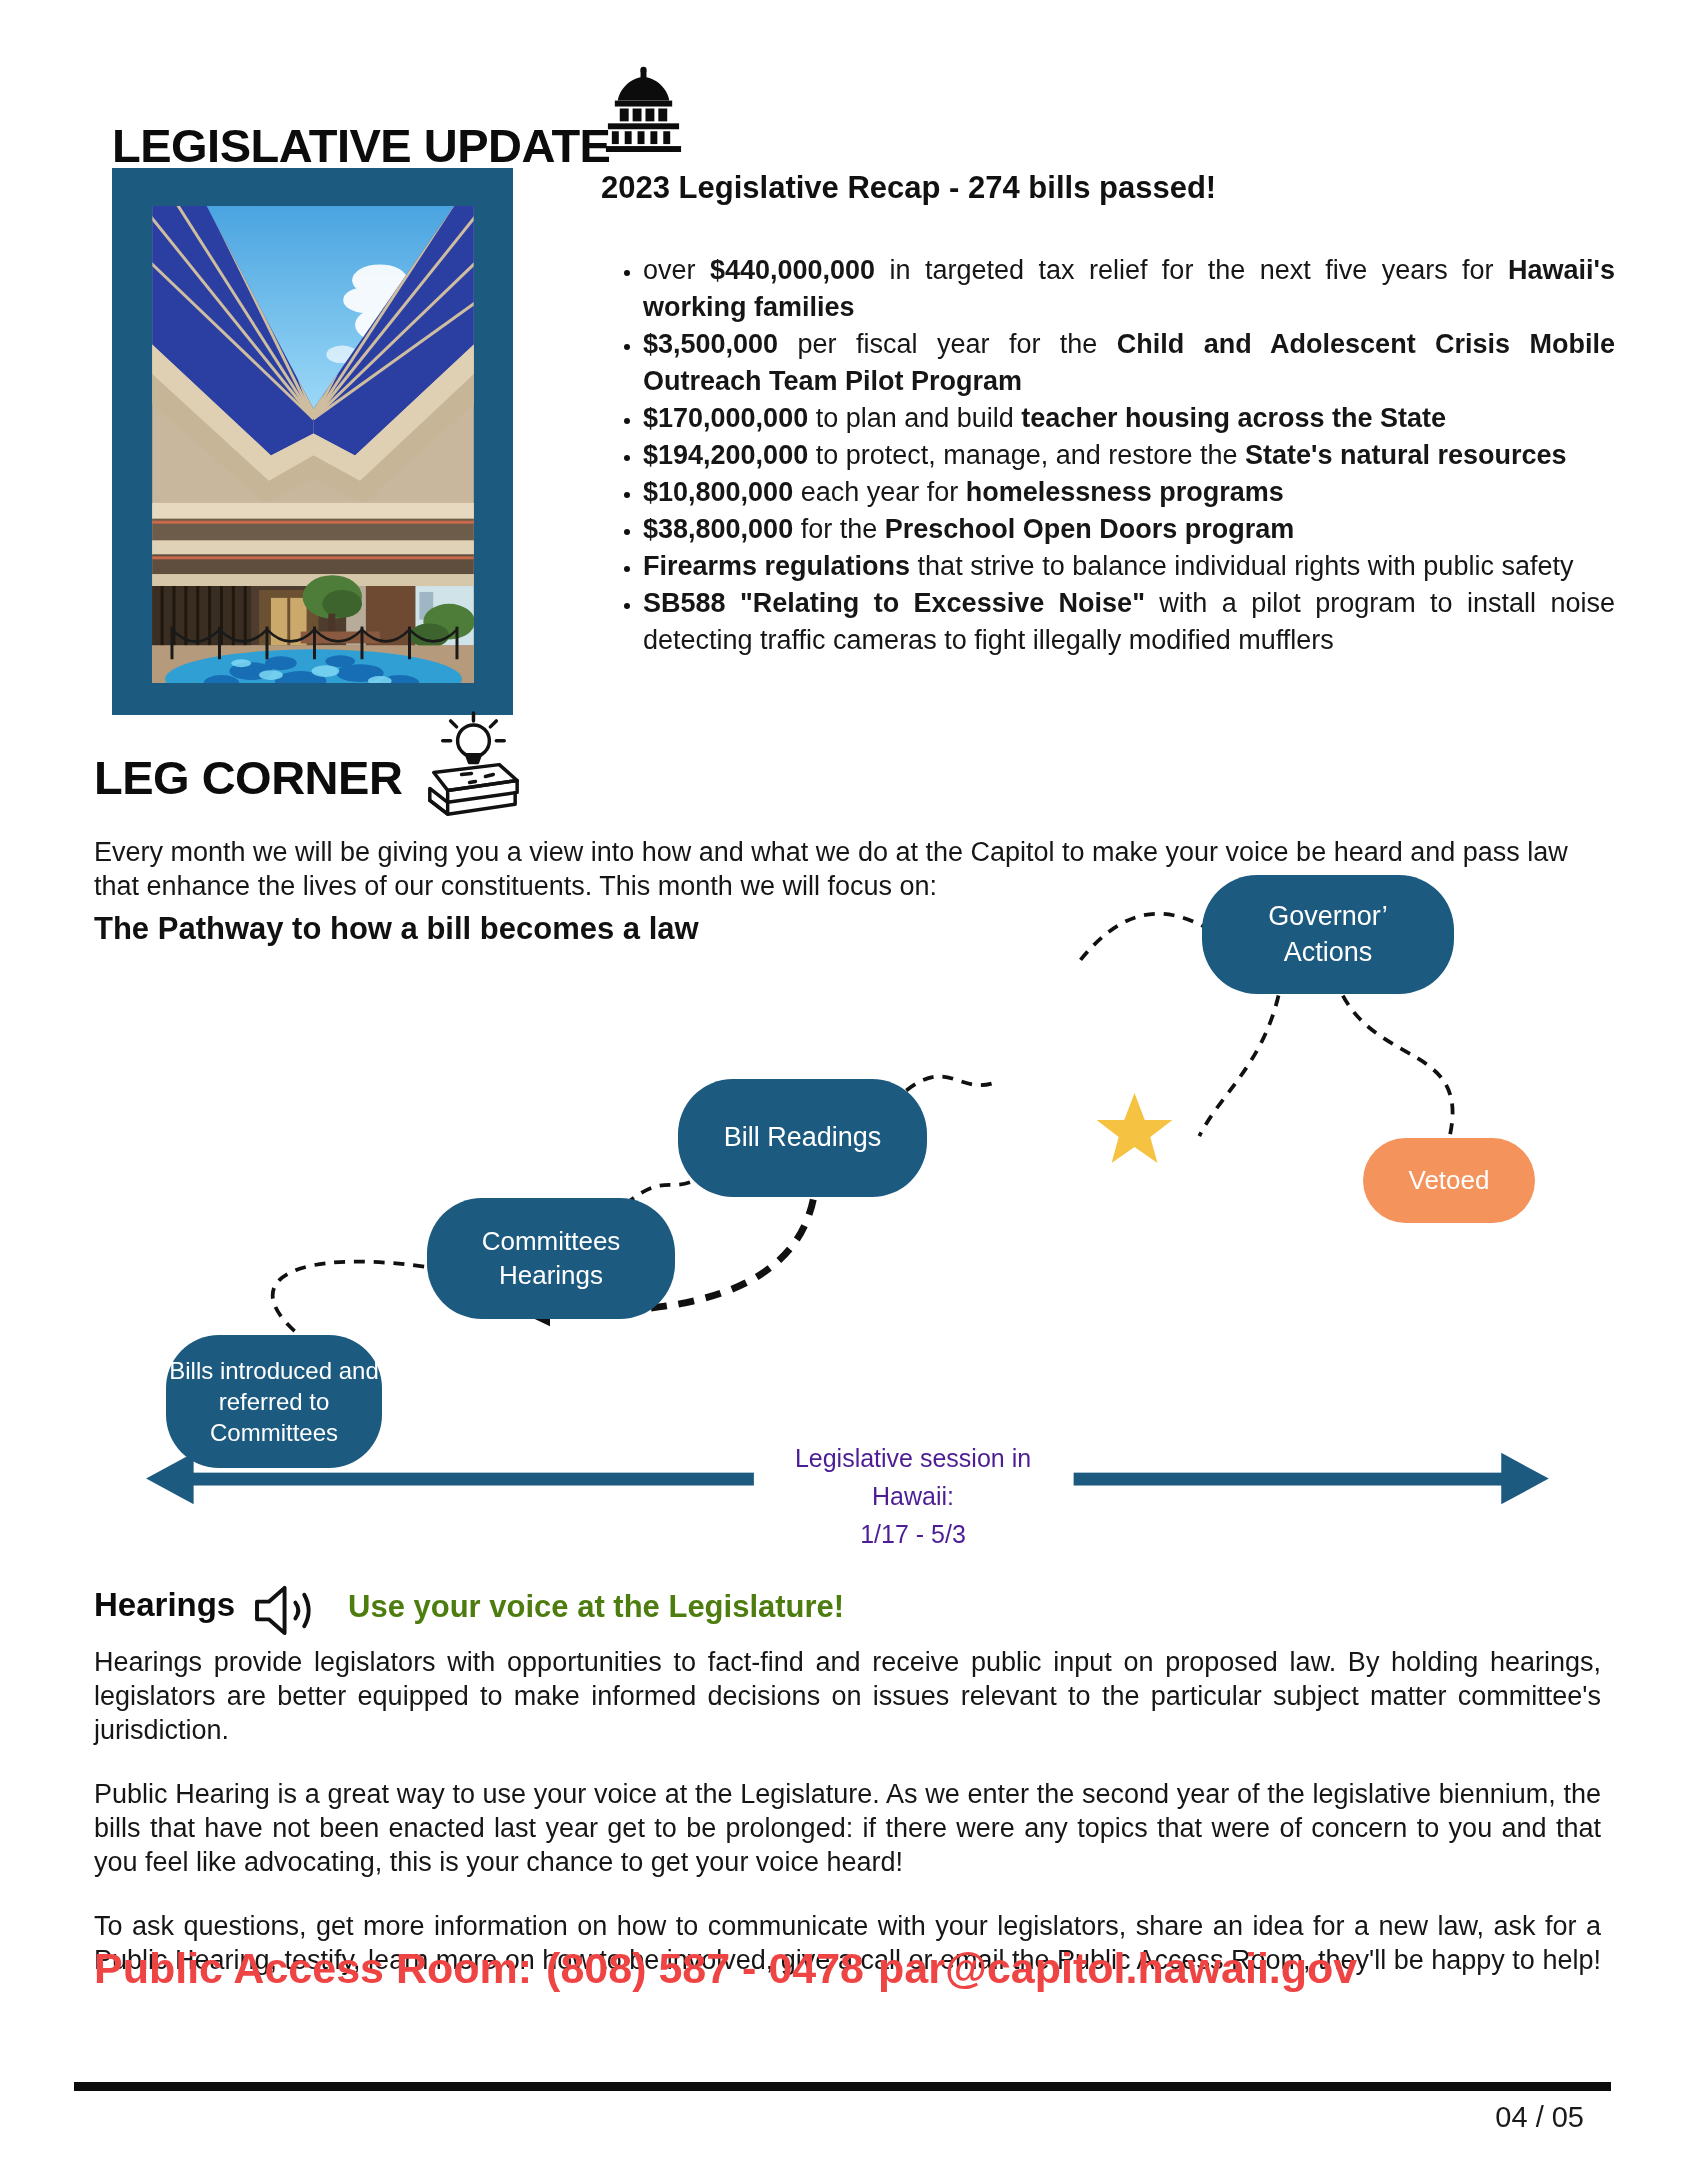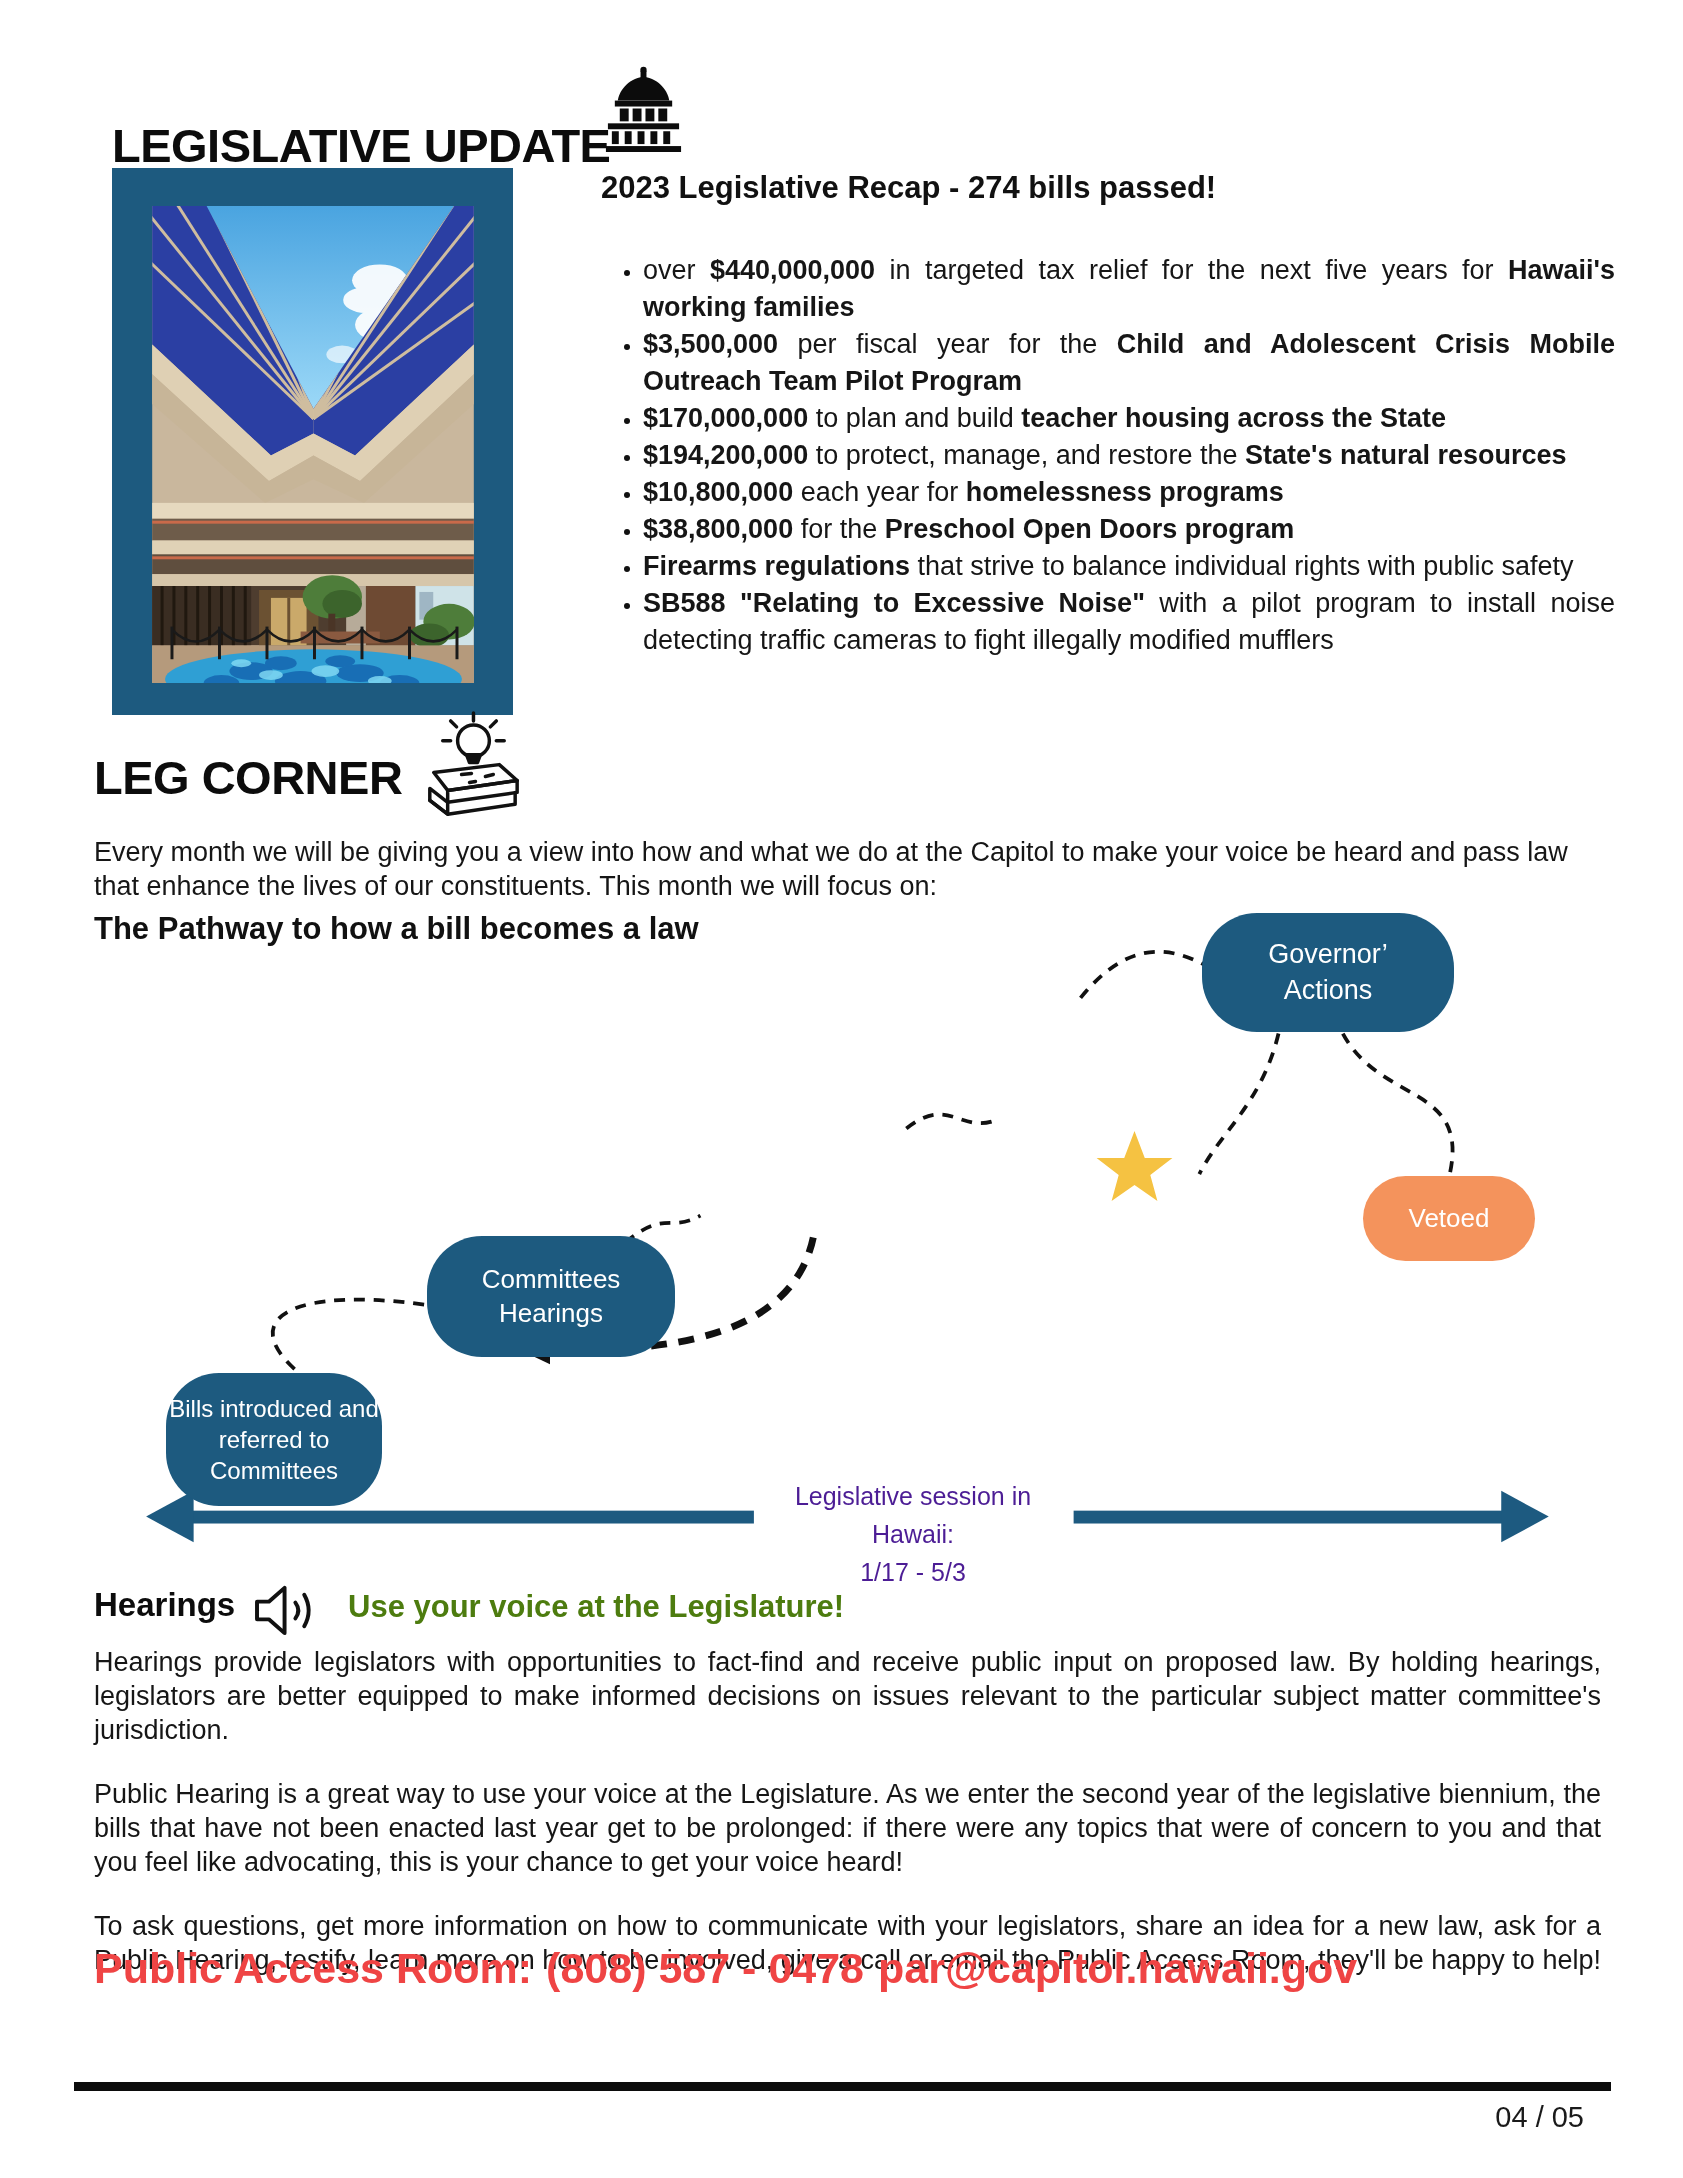--- a/index.html
+++ b/index.html
@@ -27,21 +27,21 @@
   #recap-list li{margin:0;}
   #recap-list li::marker{font-size:21px;color:#111;}
 
   
   #legcorner-title{left:94px;top:750px;font-size:47px;font-weight:800;letter-spacing:-0.5px;color:#0c0c0c;}
   #legcorner-icon{left:396px;top:711px;}
   #legcorner-intro{left:94px;top:835px;width:1507px;font-size:27px;line-height:34px;margin:0;}
   #pathway-title{left:94px;top:911px;font-size:31px;font-weight:800;color:#111;}
 
   
-  #flowchart{left:59px;top:891px;width:1564px;height:683px;}
+  #flowchart{left:59px;top:853px;width:1564px;height:683px;}
   #connectors{position:absolute;left:0;top:0;}
   .node{position:absolute;background:#1d5a7f;color:#fff;
     display:flex;align-items:center;justify-content:center;text-align:center;
     white-space:pre-line;line-height:1.3;}
   #node-governor{left:1143px;top:22px;width:252px;height:119px;border-radius:55px;font-size:27px;}
   #node-passage{left:844px;top:104px;width:230px;height:123px;border-radius:55px;font-size:25px;}
   #node-readings{left:619px;top:226px;width:249px;height:118px;border-radius:55px;font-size:27px;}
   #node-committees{left:368px;top:345px;width:248px;height:121px;border-radius:55px;font-size:26px;}
   #node-bills{left:107px;top:482px;width:216px;height:133px;border-radius:53px;font-size:24px;}
   #node-signed{left:1061px;top:285px;width:174px;height:85px;border-radius:43px;background:#22b573;font-size:26px;}
@@ -255,20 +255,21 @@
       <g fill="#1d5a80">
         <rect x="118" y="626" width="584" height="13"></rect>
         <polygon points="88,632 136,606 136,658"></polygon>
         <rect x="1025" y="626" width="448" height="13"></rect>
         <polygon points="1505,632 1457,606 1457,658"></polygon>
       </g>
     </svg>
 
     <div class="node" id="node-governor">Governor’
 Actions</div>
+    <div class="node" id="node-readings">Bill Readings</div>
     <div class="node" id="node-committees">Committees
 Hearings</div>
     <div class="node" id="node-bills">Bills introduced and
 referred to
 Committees</div>
     <div class="abs" id="star"></div>
     <div class="node" id="node-vetoed">Vetoed</div>
 
     <div class="abs" id="session-text">
       <div>Legislative session in Hawaii:</div>

